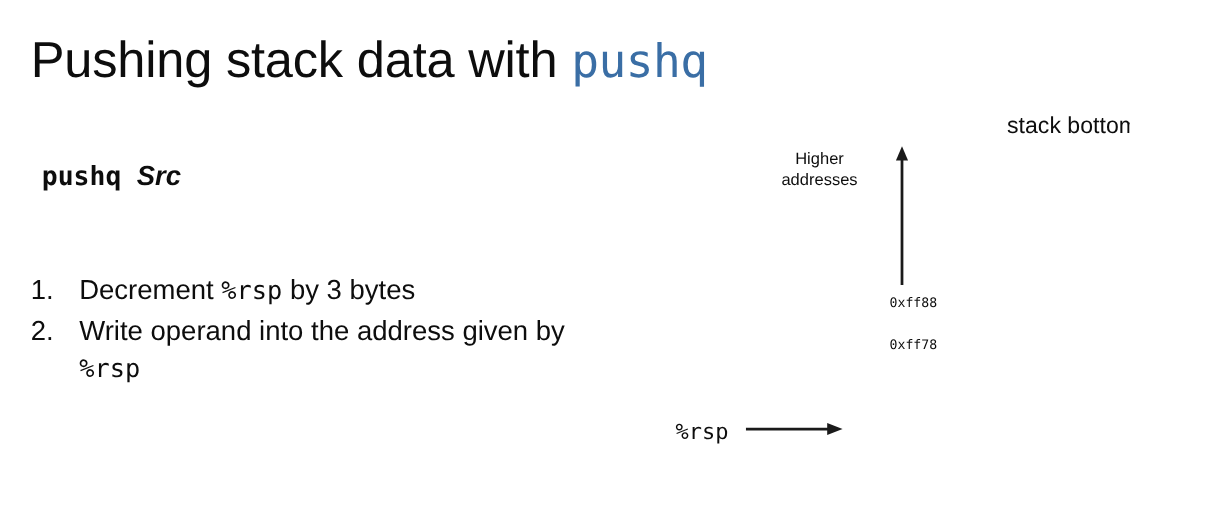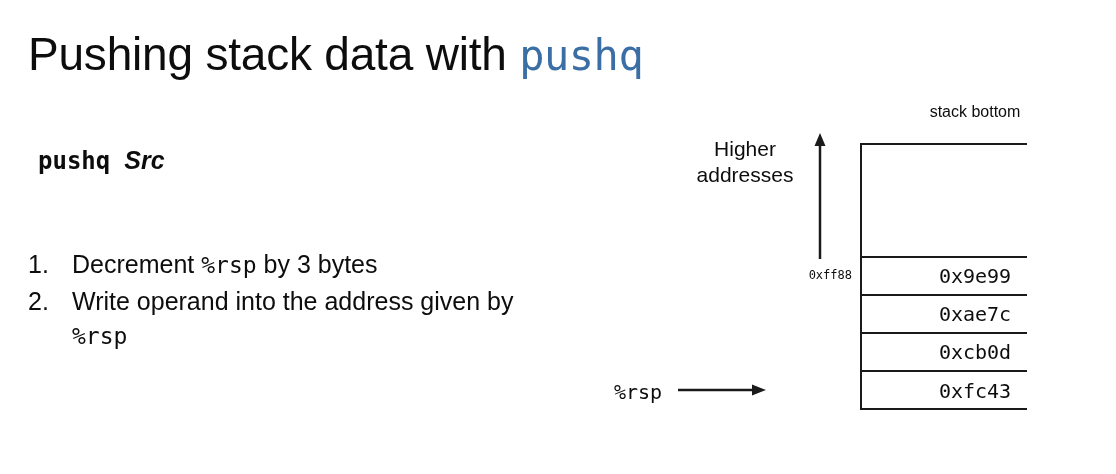--- a/index.html
+++ b/index.html
@@ -118,21 +118,21 @@
   .stack-cell:last-child {
     border-bottom: none;
   }
 
   .stack-bottom-label {
     position: absolute;
     left: 860px;
     top: 103px;
     width: 230px;
     text-align: center;
-    font-size: 16px;
+    font-size: 21px;
     color: #0d0d0d;
   }
 
   
   .addr-col {
     position: absolute;
     left: 700px;
     top: 256px;
     width: 152px;
     text-align: right;
@@ -145,21 +145,21 @@
     color: #0d0d0d;
   }
 
   
   .higher-addr {
     position: absolute;
     left: 686px;
     top: 136px;
     width: 118px;
     text-align: center;
-    font-size: 21px;
+    font-size: 15px;
     line-height: 1.25;
     color: #0d0d0d;
   }
   .up-arrow {
     position: absolute;
     left: 806px;
     top: 131px;
     width: 28px;
     height: 128px;
   }
@@ -215,29 +215,23 @@
     <div>addresses</div>
   </div>
 
   <svg class="up-arrow" viewBox="0 0 28 128">
     <line x1="14" y1="128" x2="14" y2="10" stroke="#1a1a1a" stroke-width="2.5"></line>
     <polygon points="14,2 8.5,15 19.5,15" fill="#1a1a1a"></polygon>
   </svg>
 
   <div class="addr-col">
     <div class="addr-cell">0xff88</div>
-  </div>
-
-  <div class="stack-box">
-    <div class="stack-empty"></div>
-    <div class="stack-cell">0x9e99</div>
-    <div class="stack-cell">0xae7c</div>
-    <div class="stack-cell">0xcb0d</div>
-    <div class="stack-cell">0xfc43</div>
-  </div>
+    <div class="addr-cell">0xff78</div>
+  </div>
+
 
   <div class="rsp-label">%rsp</div>
   <svg class="rsp-arrow" viewBox="0 0 90 24">
     <line x1="0" y1="12" x2="78" y2="12" stroke="#1a1a1a" stroke-width="2.5"></line>
     <polygon points="88,12 74,6.5 74,17.5" fill="#1a1a1a"></polygon>
   </svg>
 
 </div>
 
 </body></html>

